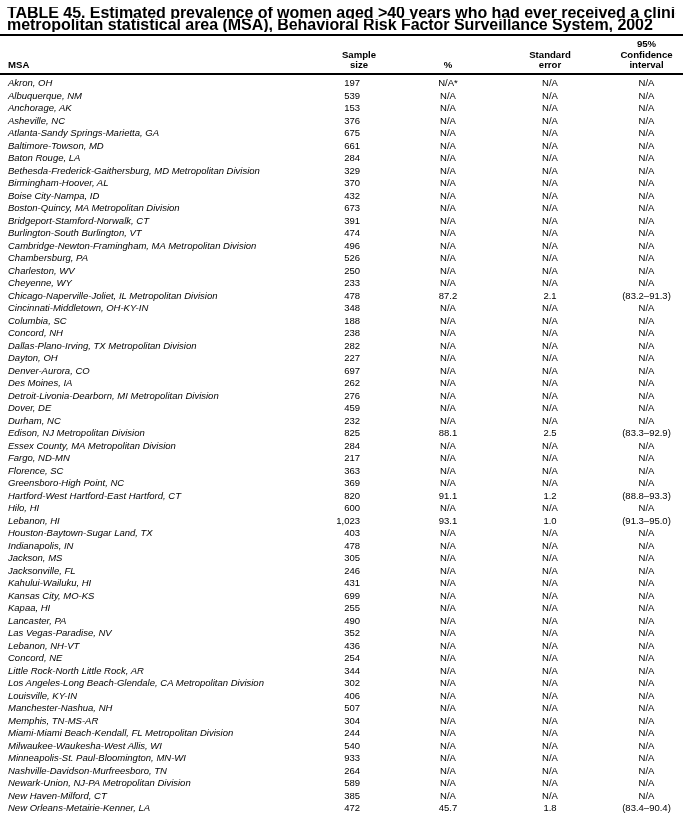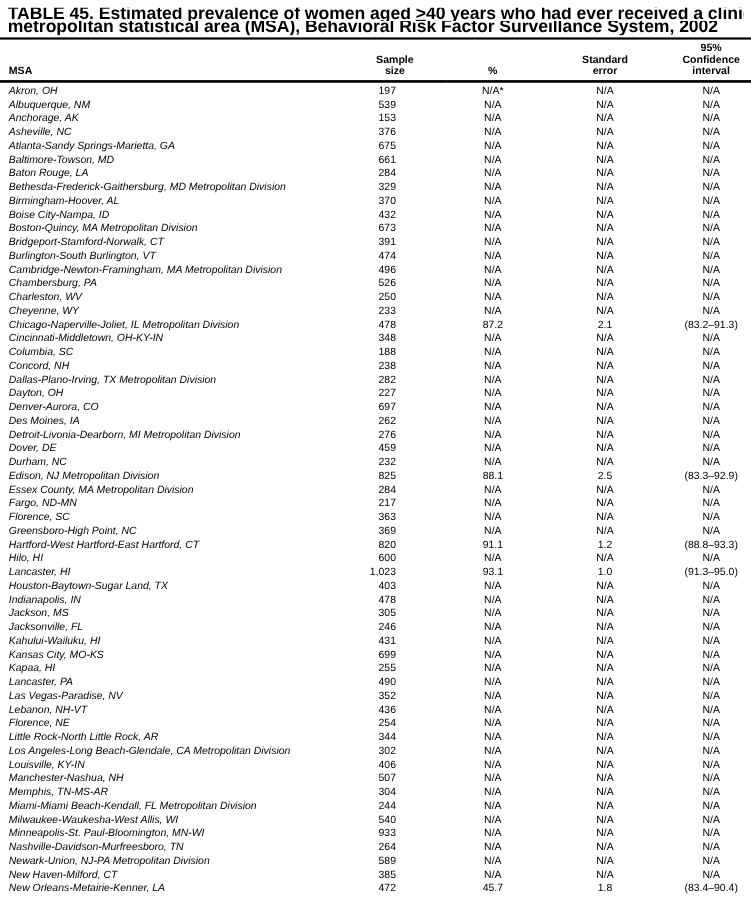--- a/index.html
+++ b/index.html
@@ -352,21 +352,21 @@
       <td class="d-ci">(88.8–93.3)</td>
     </tr>
         <tr>
       <td class="d-msa">Hilo, HI</td>
       <td class="d-sample">600</td>
       <td class="d-pct">N/A</td>
       <td class="d-se">N/A</td>
       <td class="d-ci">N/A</td>
     </tr>
         <tr>
-      <td class="d-msa">Lancaster, HI</td>
+      <td class="d-msa">Lebanon, HI</td>
       <td class="d-sample">1,023</td>
       <td class="d-pct">93.1</td>
       <td class="d-se">1.0</td>
       <td class="d-ci">(91.3–95.0)</td>
     </tr>
         <tr>
       <td class="d-msa">Houston-Baytown-Sugar Land, TX</td>
       <td class="d-sample">403</td>
       <td class="d-pct">N/A</td>
       <td class="d-se">N/A</td>
@@ -429,21 +429,21 @@
       <td class="d-ci">N/A</td>
     </tr>
         <tr>
       <td class="d-msa">Lebanon, NH-VT</td>
       <td class="d-sample">436</td>
       <td class="d-pct">N/A</td>
       <td class="d-se">N/A</td>
       <td class="d-ci">N/A</td>
     </tr>
         <tr>
-      <td class="d-msa">Florence, NE</td>
+      <td class="d-msa">Concord, NE</td>
       <td class="d-sample">254</td>
       <td class="d-pct">N/A</td>
       <td class="d-se">N/A</td>
       <td class="d-ci">N/A</td>
     </tr>
         <tr>
       <td class="d-msa">Little Rock-North Little Rock, AR</td>
       <td class="d-sample">344</td>
       <td class="d-pct">N/A</td>
       <td class="d-se">N/A</td>

